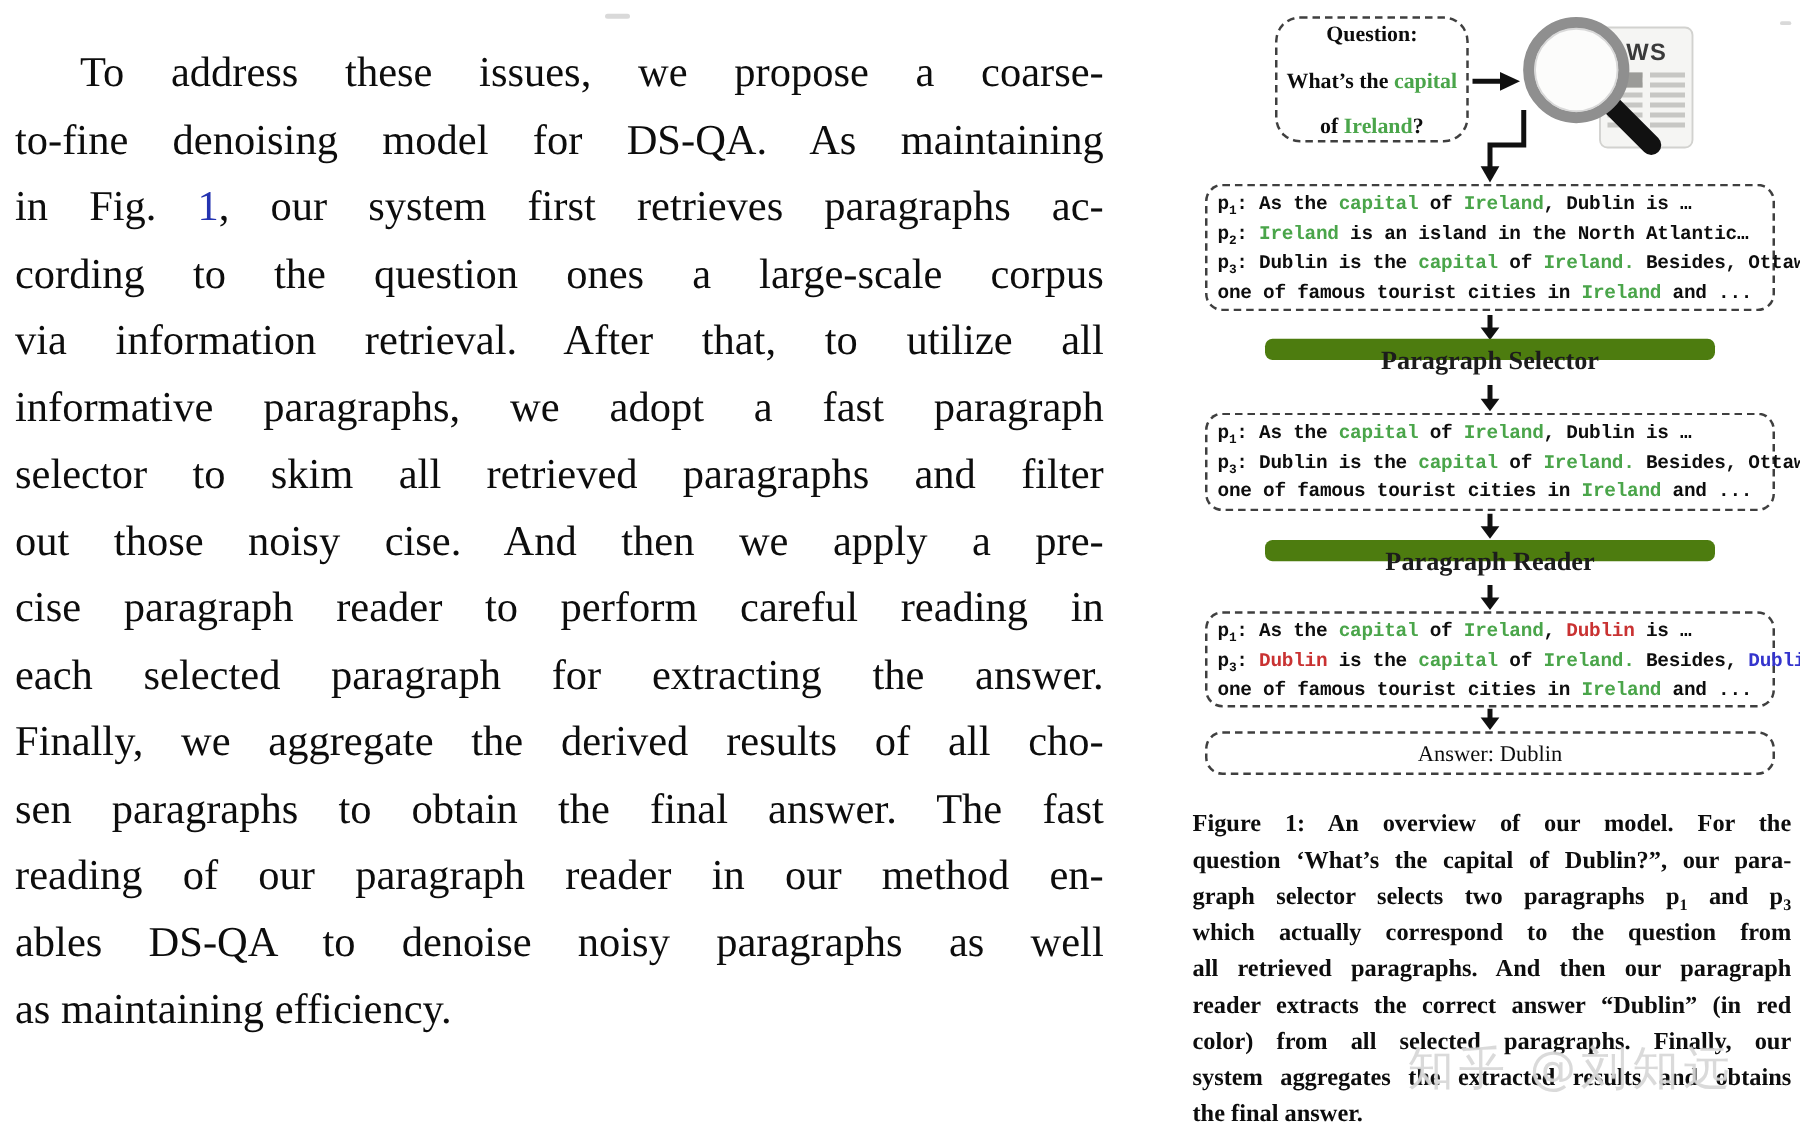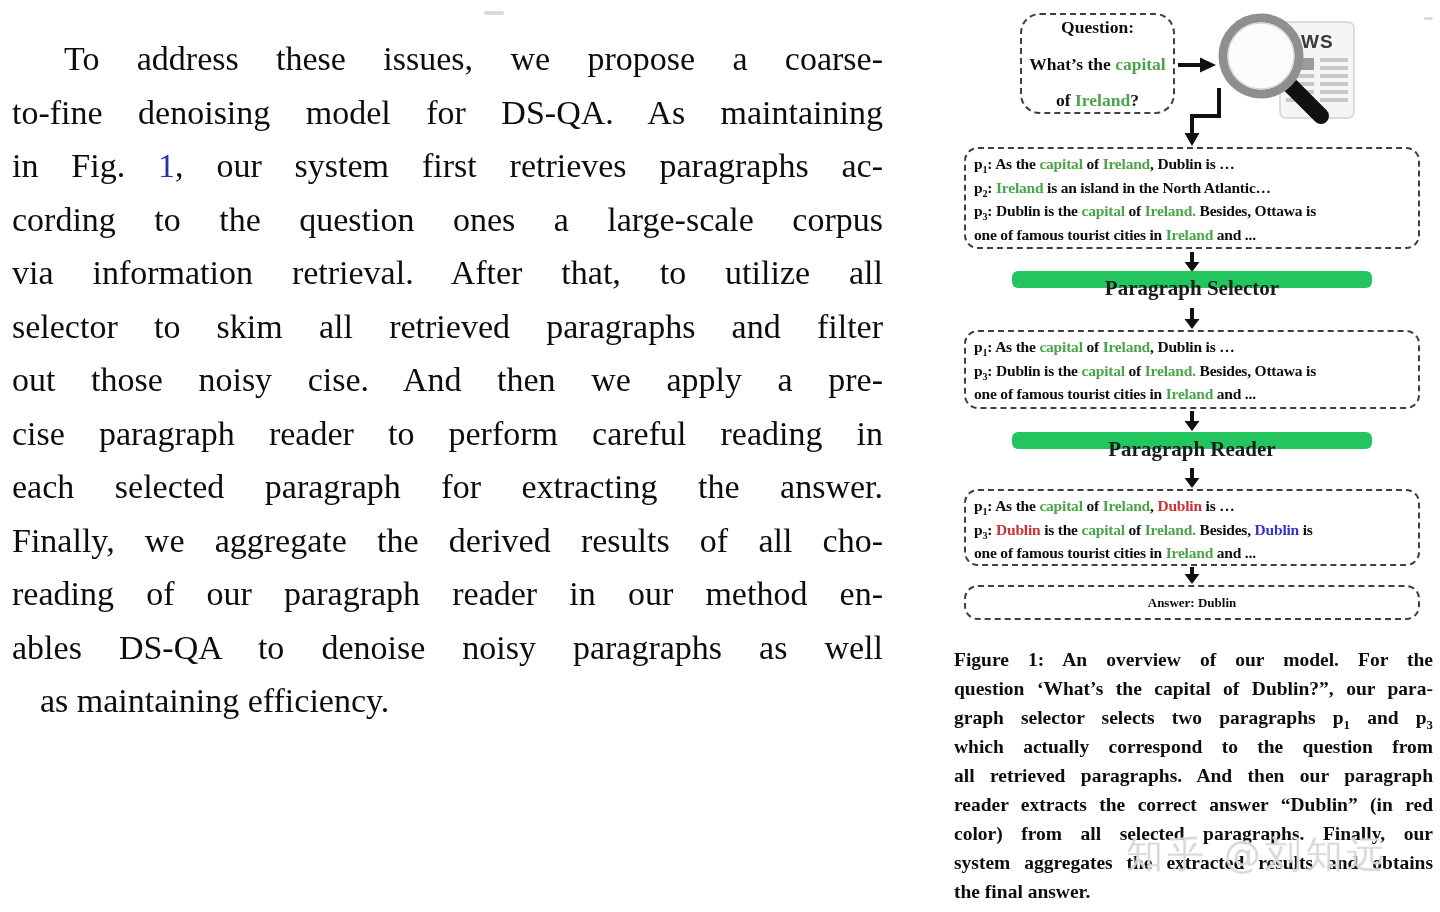--- a/index.html
+++ b/index.html
@@ -2,39 +2,39 @@
 <html><head>
 <meta charset="utf-8">
 <style>
   html,body{margin:0;padding:0;background:#ffffff;}
   .page{position:relative;width:1440px;height:912px;background:#ffffff;overflow:hidden;
         font-family:"Liberation Serif","DejaVu Serif",serif;color:#0d0d0d;}
 
   
   .main-col{position:absolute;left:12px;top:32px;width:871px;}
   .main-col .rl{font-size:34px;line-height:53.5px;text-align:justify;text-align-last:justify;}
-  .main-col .rl.no-just{text-align:justify;text-align-last:left;margin-left:28px;}
+  .main-col .rl.no-just{text-align:justify;text-align-last:left;}
   .rl.indent{text-indent:52px;}
 
   
   .fig-col{position:absolute;left:950px;top:0;width:490px;height:912px;}
   .dashed{position:absolute;box-sizing:border-box;border:2px dashed #3f3f3f;border-radius:14px;background:#fff;}
   .qbox{left:70px;top:13px;width:155px;height:101px;border-radius:20px;
         display:flex;flex-direction:column;justify-content:space-between;}
   .qbox .rl{text-align:center;font-weight:700;font-size:17.5px;line-height:24px;white-space:pre;}
 
   .pbox{padding:3px 8px;}
-  .pbox .rl{font-weight:700;font-size:15.5px;line-height:23.5px;white-space:pre;letter-spacing:-0.2px;}
+  .pbox .rl{font-weight:700;font-size:15.5px;line-height:23.5px;white-space:pre;letter-spacing:-0.2px;font-family:Liberation Mono, monospace;}
   #box1{left:14px;top:147px;width:456px;height:102px;}
   #box2{left:14px;top:330px;width:456px;height:79px;}
   #box3{left:14px;top:489px;width:456px;height:77px;}
   #answer-box{left:14px;top:585px;width:456px;height:35px;display:flex;align-items:center;justify-content:center;}
-  #answer-box .rl{font-weight:700;font-size:13px;line-height:20px;text-align:center;white-space:pre;}
+  #answer-box .rl{font-weight:400;font-size:18px;line-height:20px;text-align:center;white-space:pre;}
 
-  .graybox{position:absolute;left:62px;width:360px;height:17px;background:#22c55e;border-radius:6px;
+  .graybox{position:absolute;left:62px;width:360px;height:17px;background:#4d7c0f;border-radius:6px;
            text-align:center;font-weight:700;font-size:21px;line-height:34px;color:#1c1c1c;}
   #selector-box{top:271px;}
   #reader-box{top:432px;}
 
   .caption{position:absolute;left:4px;top:645px;width:479px;font-weight:bold;}
   .caption .rl{font-size:19.5px;line-height:29px;text-align:justify;text-align-last:justify;}
   .caption .rl.no-just{text-align-last:left;}
 
   .rl sub{font-size:66%;line-height:0;}
 
@@ -56,25 +56,27 @@
 
   <div class="artifact" id="artifact-1"></div>
   <div class="artifact" id="artifact-2"></div>
 
   <div class="main-col" id="main-text">
       <div class="rl indent"><span>To address these issues, we propose a coarse-</span></div>
       <div class="rl"><span>to-fine denoising model for DS-QA. As maintaining</span></div>
       <div class="rl"><span>in Fig. </span><span style="color: rgb(36, 51, 176);">1</span><span>, our system first retrieves paragraphs ac-</span></div>
       <div class="rl"><span>cording to the question ones a large-scale corpus</span></div>
       <div class="rl"><span>via information retrieval. After that, to utilize all</span></div>
+      <div class="rl"><span>informative paragraphs, we adopt a fast paragraph</span></div>
       <div class="rl"><span>selector to skim all retrieved paragraphs and filter</span></div>
       <div class="rl"><span>out those noisy cise. And then we apply a pre-</span></div>
       <div class="rl"><span>cise paragraph reader to perform careful reading in</span></div>
       <div class="rl"><span>each selected paragraph for extracting the answer.</span></div>
       <div class="rl"><span>Finally, we aggregate the derived results of all cho-</span></div>
+      <div class="rl"><span>sen paragraphs to obtain the final answer. The fast</span></div>
       <div class="rl"><span>reading of our paragraph reader in our method en-</span></div>
       <div class="rl"><span>ables DS-QA to denoise noisy paragraphs as well</span></div>
       <div class="rl no-just"><span>as maintaining efficiency.</span></div>
     </div>
 
   <div class="fig-col">
 
     <svg class="arrows" width="490" height="650" viewBox="0 0 490 650">
       <g stroke="#101010" stroke-width="4" fill="#101010">
 

